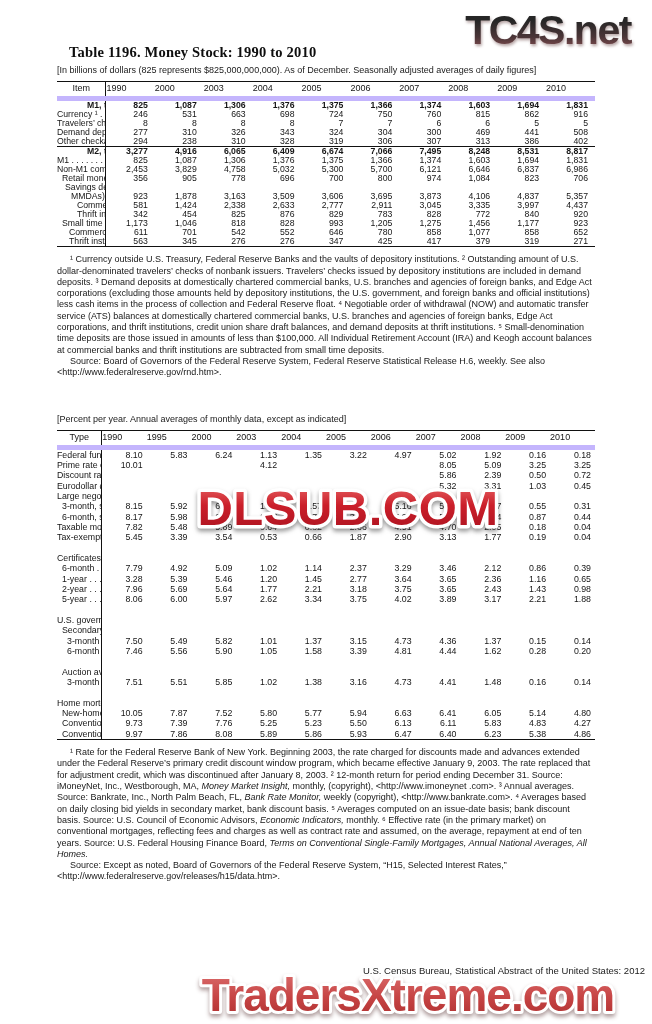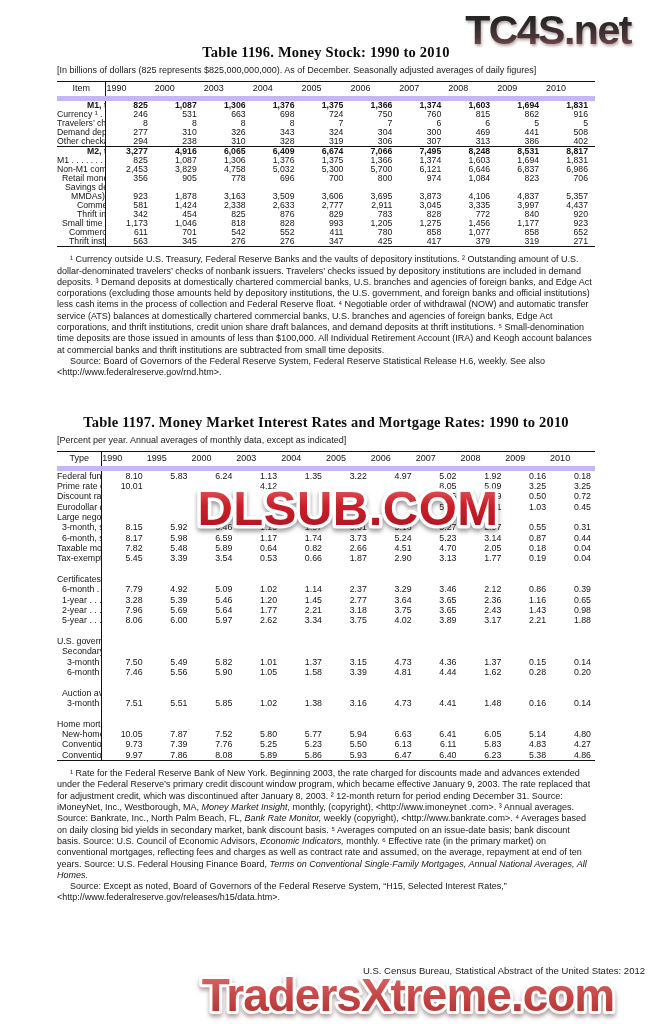--- a/index.html
+++ b/index.html
@@ -2,21 +2,21 @@
 <html><head>
 <meta charset="utf-8">
 <style>
   html,body{margin:0;padding:0;background:#888;}
   .page{position:relative;width:652px;height:1024px;background:#ffffff;margin:0 auto;overflow:hidden;
         font-family:"Liberation Sans",sans-serif;color:#151515;}
   .tbl-sec{position:absolute;left:57px;width:538px;}
   .sec96{top:44px;}
   .sec97{top:414px;}
   h2.ttl{font-family:"Liberation Serif",serif;font-weight:bold;font-size:14.5px;letter-spacing:.2px;
-         margin:0 0 4px 0;color:#0e0e0e;text-align:center;}
+         margin:0 0 4px 12px;color:#0e0e0e;}
   p.bracket{font-size:9px;margin:0 0 6px 0;color:#1a1a1a;}
   table.t{border-collapse:collapse;table-layout:fixed;width:538px;
           border-top:1.5px solid #111;border-bottom:1.5px solid #111;}
   .t th,.t td{padding:0;color:#151515;}
   .t thead th{font-weight:normal;font-size:9px;line-height:13.5px;border-bottom:5px solid #c4b5fd;}
   .t thead th.lbl-h{text-align:center;}
   .t thead th.yr{text-align:left;}
   td.lbl{white-space:nowrap;overflow:hidden;}
   td.yr{text-align:right;}
   .vline{border-left:1px solid #111;}
@@ -255,21 +255,21 @@
             <td class="yr">1,456</td>
             <td class="yr">1,177</td>
             <td class="yr">923</td>
           </tr>
           <tr>
             <td class="lbl" style="padding-left: 12px;">Commercial banks. . . . . . . . . . .</td>
             <td class="yr vline">611</td>
             <td class="yr">701</td>
             <td class="yr">542</td>
             <td class="yr">552</td>
-            <td class="yr">411</td>
+            <td class="yr">646</td>
             <td class="yr">780</td>
             <td class="yr">858</td>
             <td class="yr">1,077</td>
             <td class="yr">858</td>
             <td class="yr">652</td>
           </tr>
           <tr>
             <td class="lbl" style="padding-left: 12px;">Thrift institutions  . . . . . . . . . . .</td>
             <td class="yr vline">563</td>
             <td class="yr">345</td>
@@ -284,21 +284,20 @@
           </tr>
         </tbody>
     </table>
     <div class="fn">
       <p class="fnp">¹ Currency outside U.S. Treasury, Federal Reserve Banks and the vaults of depository institutions. ² Outstanding amount of U.S. dollar-denominated travelers’ checks of nonbank issuers. Travelers’ checks issued by depository institutions are included in demand deposits. ³ Demand deposits at domestically chartered commercial banks, U.S. branches and agencies of foreign banks, and Edge Act corporations (excluding those amounts held by depository institutions, the U.S. government, and foreign banks and official institutions) less cash items in the process of collection and Federal Reserve float. ⁴ Negotiable order of withdrawal (NOW) and automatic transfer service (ATS) balances at domestically chartered commercial banks, U.S. branches and agencies of foreign banks, Edge Act corporations, and thrift institutions, credit union share draft balances, and demand deposits at thrift institutions. ⁵ Small-denomination time deposits are those issued in amounts of less than $100,000. All Individual Retirement Account (IRA) and Keogh account balances at commercial banks and thrift institutions are subtracted from small time deposits.</p>
       <p class="fnp">Source: Board of Governors of the Federal Reserve System, Federal Reserve Statistical Release H.6, weekly. See also &lt;http://www.federalreserve.gov/rnd.htm&gt;.</p>
     </div>
   </section>
 
   <section class="tbl-sec sec97">
-    <h2 class="ttl">Table 1197. Money Market Interest Rates and Mortgage Rates: 1990 to 2010</h2>
     <p class="bracket">[Percent per year. Annual averages of monthly data, except as indicated]</p>
     <table class="t t97">
       <thead>
         <tr>
           <th class="lbl-h">Type</th>
         <th class="yr vline">1990</th>
             <th class="yr">1995</th>
             <th class="yr">2000</th>
             <th class="yr">2003</th>
             <th class="yr">2004</th>

